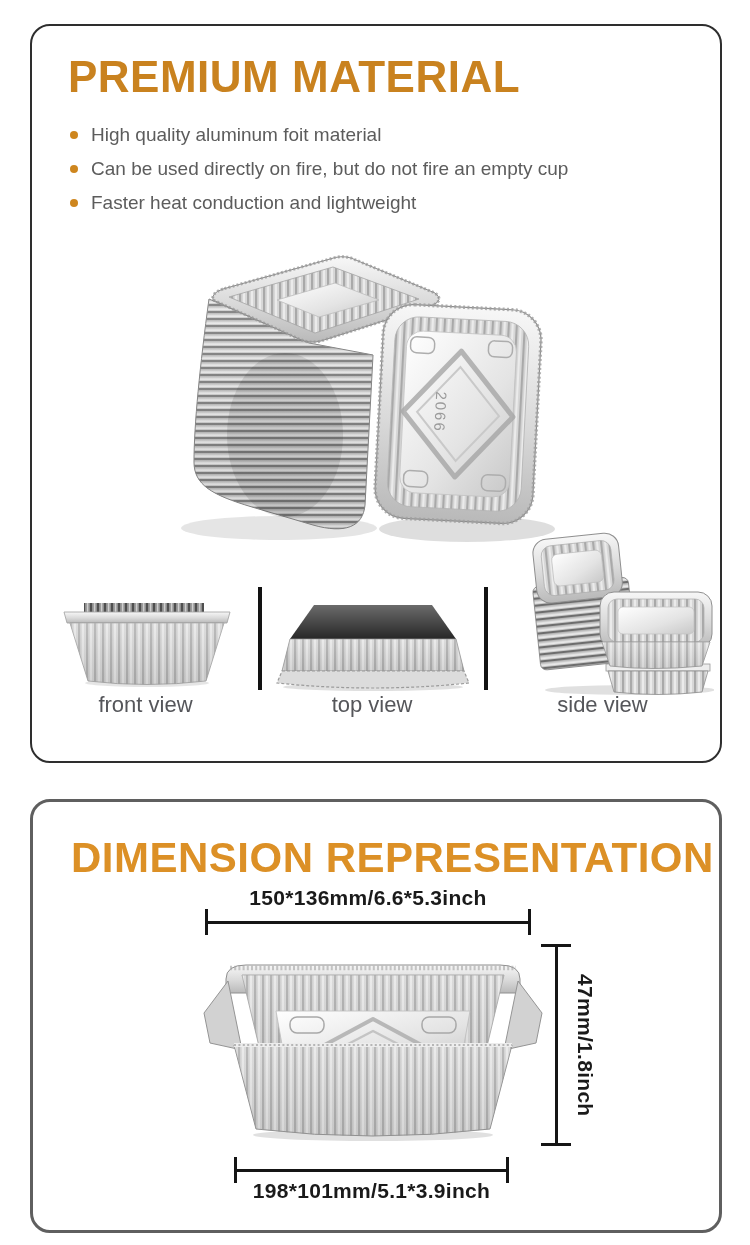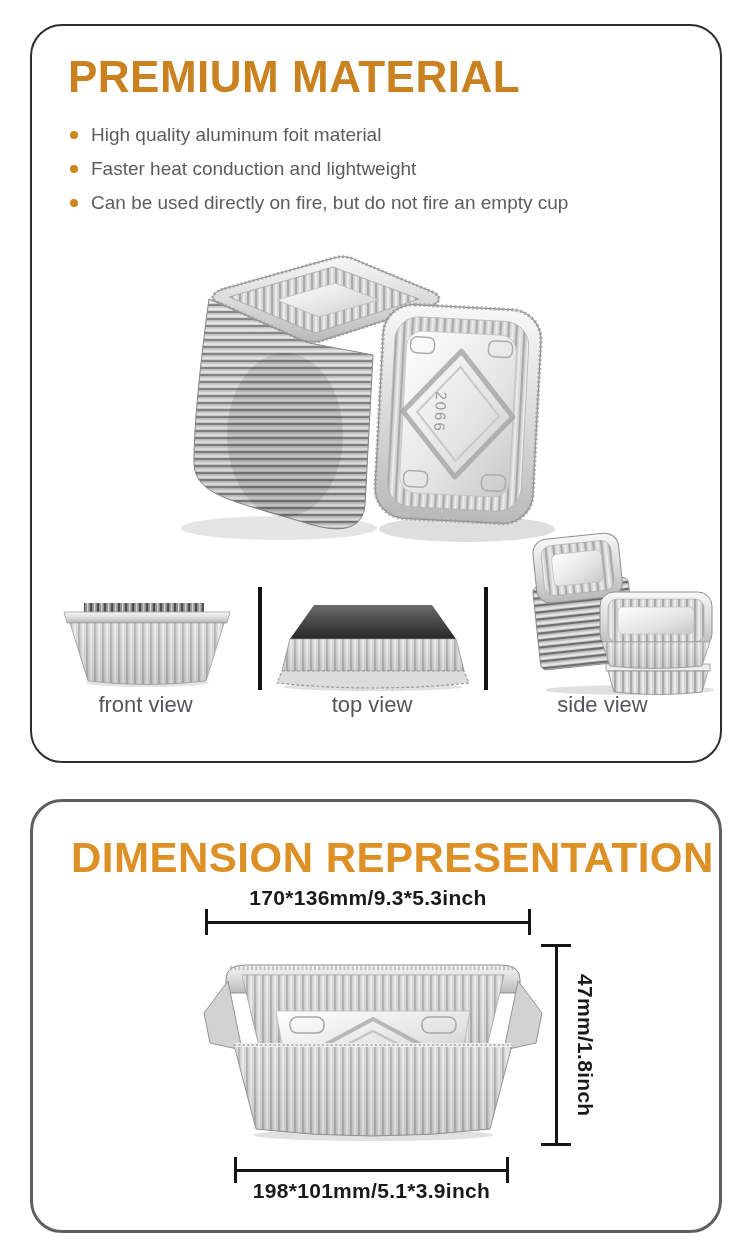--- a/index.html
+++ b/index.html
@@ -2,21 +2,21 @@
 <html><head>
 <meta charset="utf-8">
 <style>
   html,body{margin:0;padding:0;}
   body{
     width:750px;height:1245px;position:relative;background:#ffffff;
     font-family:"Liberation Sans", sans-serif;overflow:hidden;
   }
   .card{
     position:absolute;left:30px;width:692px;background:#fff;
-    border:2px solid #2e2e2e;border-radius:32px;box-sizing:border-box;
+    border:2px solid #2e2e2e;border-radius:20px;box-sizing:border-box;
   }
   #card-premium{top:24px;height:739px;}
   #card-dimensions{top:799px;height:434px;border:3px solid #5f5f5f;}
   .section-title{
     position:absolute;font-weight:bold;letter-spacing:0.5px;white-space:nowrap;
   }
   #premium-title{left:36px;top:26px;font-size:44px;color:#c9821f;}
   #dimensions-title{left:38px;top:32px;font-size:42px;color:#dc9026;}
   .bullets{position:absolute;left:38px;top:98px;margin:0;padding:0;list-style:none;}
   .bullets li{display:flex;align-items:flex-start;margin-bottom:13px;
@@ -80,25 +80,25 @@
 
   <h1 class="section-title" id="premium-title" style="margin:0">PREMIUM MATERIAL</h1>
 
   <ul class="bullets">
     <li>
       <span class="dot"></span>
       <span>High quality aluminum foit material</span>
     </li>
     <li>
       <span class="dot"></span>
-      <span>Faster heat conduction and lightweight</span>
+      <span>Can be used directly on fire, but do not fire an empty cup</span>
     </li>
     <li>
       <span class="dot"></span>
-      <span>Can be used directly on fire, but do not fire an empty cup</span>
+      <span>Faster heat conduction and lightweight</span>
     </li>
   </ul>
 
   <svg class="illus" viewBox="0 0 430 310" style="left:135px;top:229px;width:430px;height:310px">
     <ellipse cx="112" cy="273" rx="98" ry="12" fill="#000" opacity="0.10"></ellipse>
     <ellipse cx="300" cy="274" rx="88" ry="13" fill="#000" opacity="0.13"></ellipse>
 
     <g>
       <path d="M42,44 C33,110 27,170 27,207 C27,230 45,240 85,252 L146,270 C178,279 196,272 198,250 L206,100 L142,88 Z" fill="url(#pStripes)" stroke="#7c7c7c" stroke-width="1"></path>
       <path d="M42,44 C33,110 27,170 27,207 C27,230 45,240 85,252 L146,270 C178,279 196,272 198,250 L206,100 L142,88 Z" fill="url(#gSilverDeep)" opacity="0.22"></path>
@@ -164,21 +164,21 @@
 
   <div class="view-label" style="left:0;width:227px">front view</div>
   <div class="view-label" style="left:453px;width:235px">side view</div>
   <div class="view-label" style="left:227px;width:226px">top view</div>
 </div>
 
 <div class="card" id="card-dimensions">
 
   <h1 class="section-title" id="dimensions-title" style="margin:0">DIMENSION REPRESENTATION</h1>
 
-  <div class="dim-label" style="left:173px;top:84px;width:324px">170*136mm/9.3*5.3inch</div>
+  <div class="dim-label" style="left:173px;top:84px;width:324px">150*136mm/6.6*5.3inch</div>
   <div class="dim-line-h" style="left:173px;top:119px;width:324px"></div>
   <div class="tick-v" style="left:172px;top:107px"></div>
   <div class="tick-v" style="left:495px;top:107px"></div>
 
   <div class="tick-h" style="left:508px;top:142px"></div>
   <div class="dim-line-v" style="left:522px;top:143px;height:200px"></div>
   <div class="tick-h" style="left:508px;top:341px"></div>
   <div class="dim-label" id="dim-height-label">47mm/1.8inch</div>
 
   <svg class="illus" viewBox="0 0 350 190" style="left:165px;top:151px;width:350px;height:190px">

